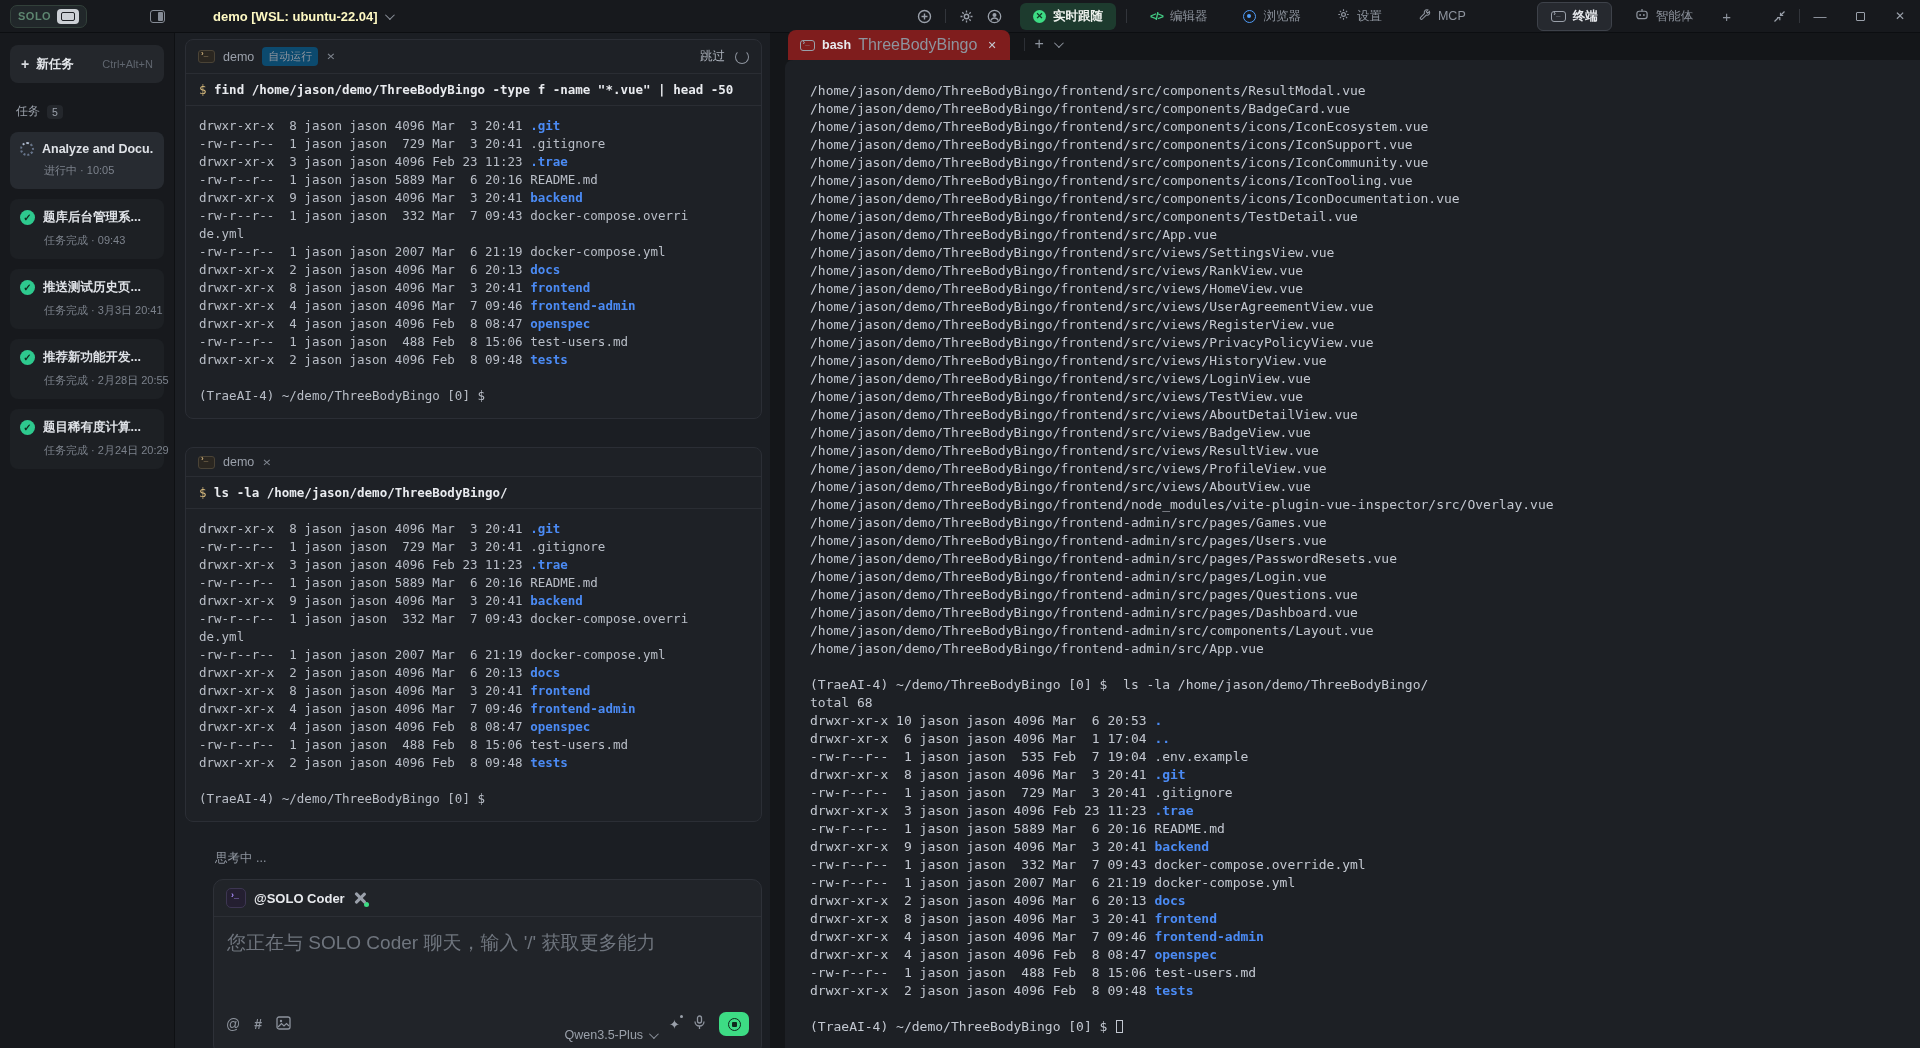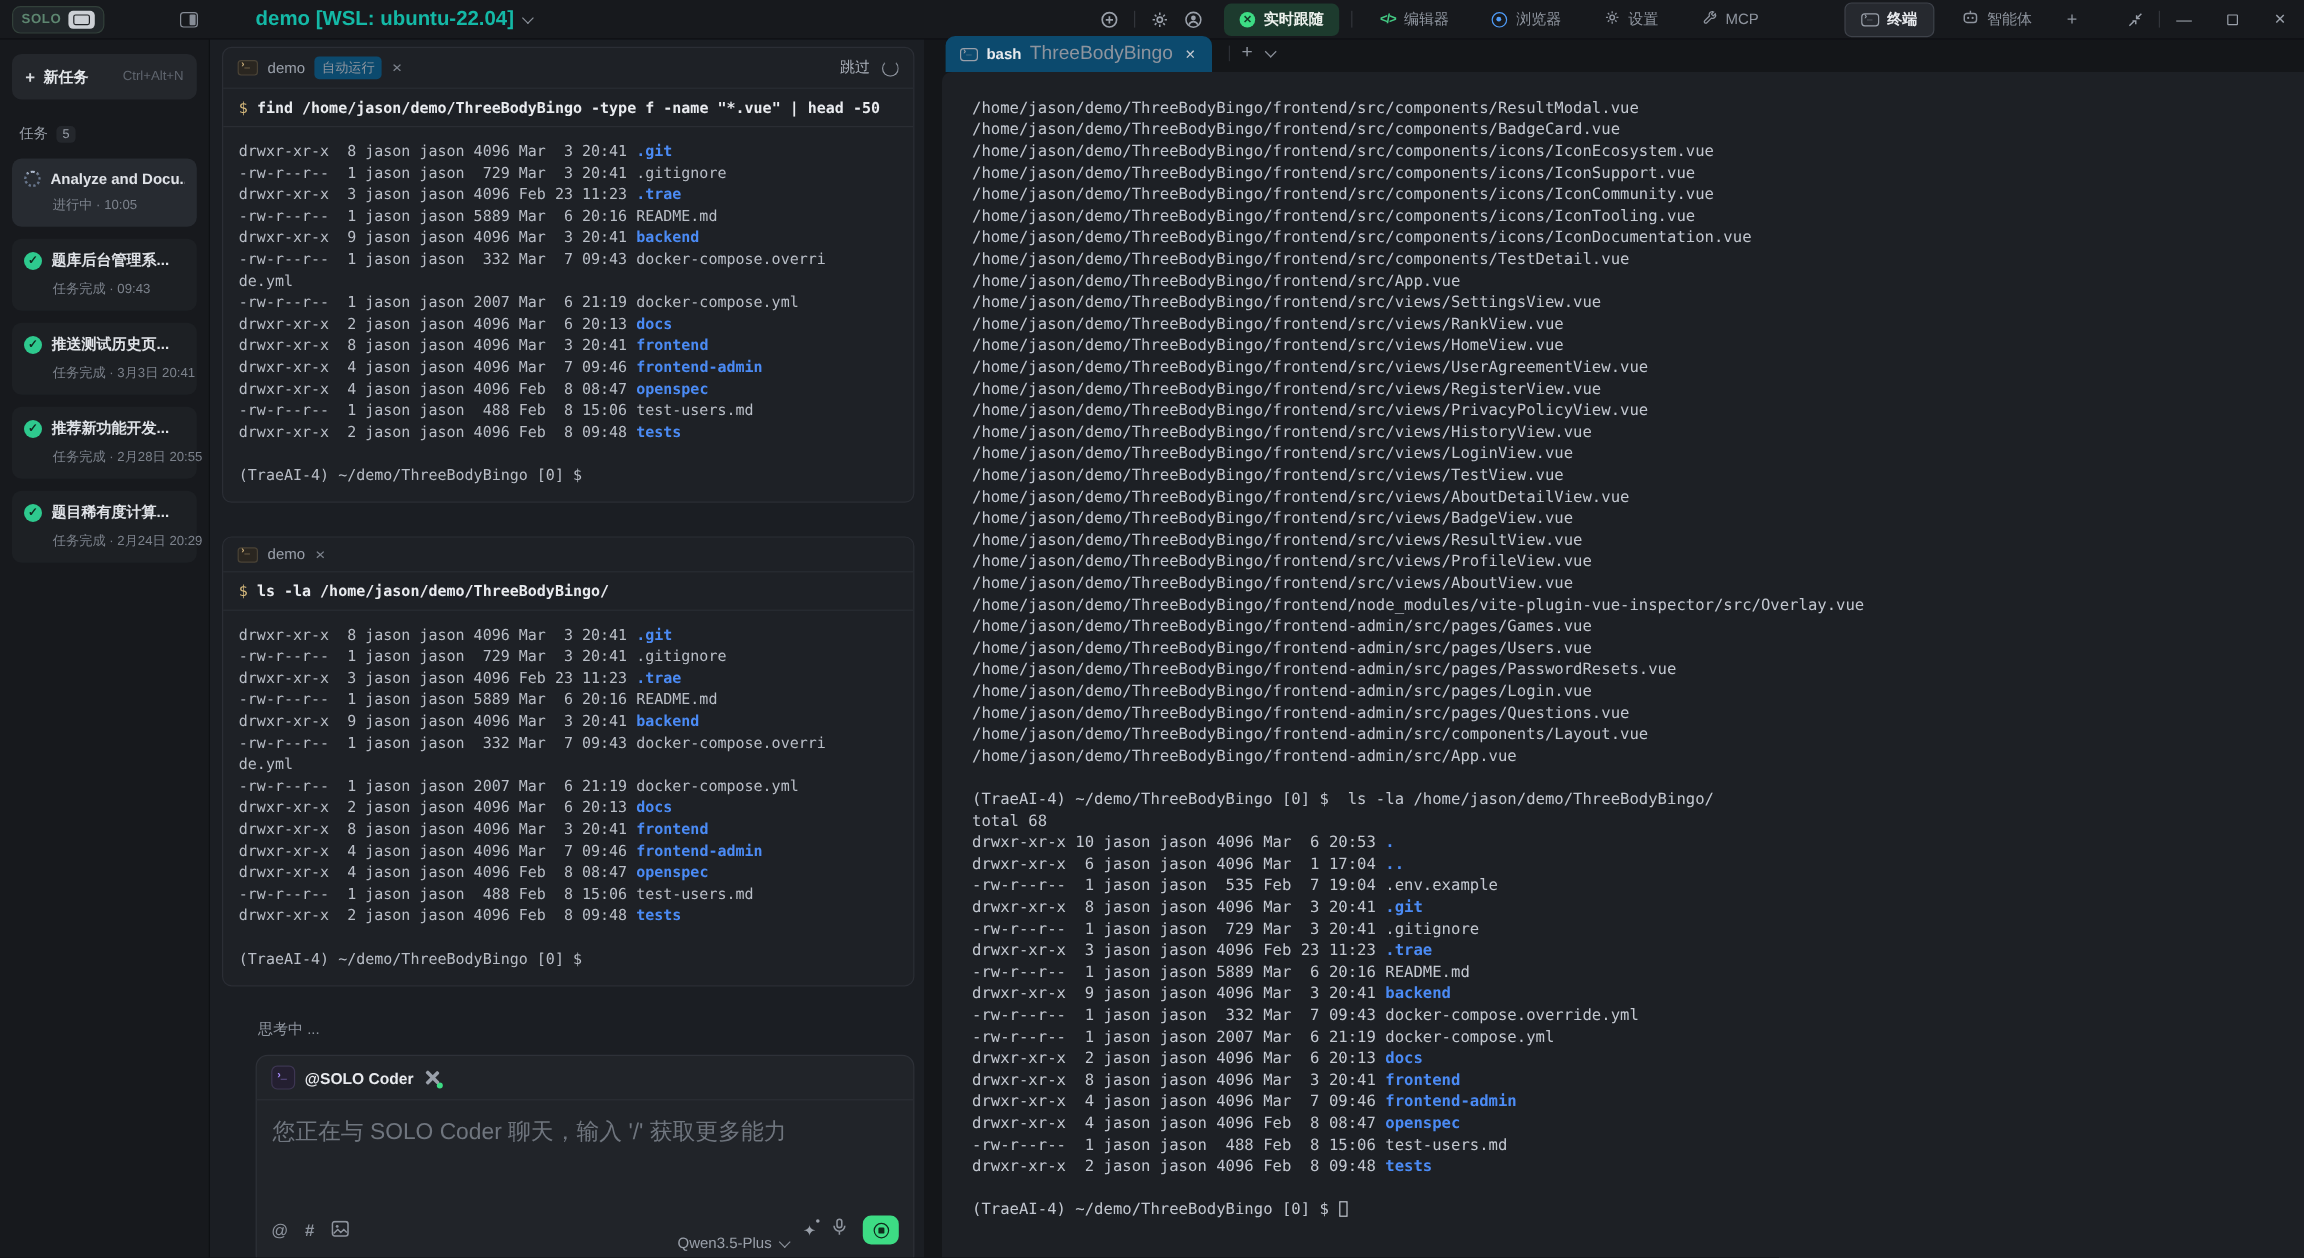--- a/index.html
+++ b/index.html
@@ -11,21 +11,21 @@
     border-bottom:1px solid #0c0e11; }
   .tb-left { width:175px; flex:0 0 175px; display:flex; align-items:center; padding:0 10px; }
   .solo-chip { display:flex; align-items:center; gap:6px; background:#21272a;
     border:1px solid #32403a; border-radius:7px; padding:3px 7px; }
   .solo-chip .solo-txt { font-size:11px; font-weight:700; letter-spacing:.5px; color:#5d8670; }
   .solo-badge { width:22px; height:15px; background:#ccd0d5; border-radius:4px; position:relative; }
   .solo-badge::before { content:""; position:absolute; inset:3px 4px; border:1.5px solid #1d2024; border-radius:2px; }
   .panel-toggle { margin-left:auto; width:15px; height:13px; border:1.5px solid #868c96; border-radius:3px; position:relative; }
   .panel-toggle::before { content:""; position:absolute; top:1px; bottom:1px; right:1px; width:5px; background:#868c96; border-radius:1px; }
   .tb-title-wrap { display:flex; align-items:center; gap:7px; margin-left:38px; }
-  .tb-title { font-size:17px; font-weight:700; color:#14b8a6; }
+  .tb-title { font-size:13px; font-weight:700; color:#fef9c3; }
   .chev { width:7px; height:7px; border-right:1.5px solid #8b919b; border-bottom:1.5px solid #8b919b;
     transform:rotate(45deg) translateY(-2px); display:inline-block; }
   .tb-icons { display:flex; align-items:center; gap:13px; margin-left:auto; margin-right:18px; }
   .tb-icons svg { display:block; }
   .vdiv { width:1px; height:14px; background:#32353b; }
   .tb-tabs { display:flex; align-items:center; gap:10px; }
   .chip { display:flex; align-items:center; gap:7px; padding:5px 13px; border-radius:6px;
     font-size:12.5px; color:#8e949e; cursor:default; }
   .chip-live { background:#1d3b2e; color:#eef2ee; font-weight:700; }
   .live-dot { width:13px; height:13px; border-radius:50%; background:#3ddc84; position:relative; }
@@ -120,21 +120,21 @@
   .spark::after { content:""; position:absolute; right:-3px; top:-2px; width:3px; height:3px;
     border-radius:50%; background:#9aa0aa; }
   .send-btn { width:30px; height:24px; border-radius:7px; background:#3ddc84; display:flex;
     align-items:center; justify-content:center; }
   .send-btn .stop { width:13px; height:13px; border:1.6px solid #0f2a1c; border-radius:50%; position:relative; }
   .send-btn .stop::before { content:""; position:absolute; inset:3px; background:#0f2a1c; border-radius:1px; }
 
   
   .rightpanel { flex:1; background:#141619; display:flex; flex-direction:column; }
   .rp-tabs { height:27px; display:flex; align-items:flex-end; padding-left:18px; }
-  .rp-tab { background:#0c4a6e; border-radius:8px 8px 0 0; display:flex; align-items:center; gap:7px;
+  .rp-tab { background:#7f1d1d; border-radius:8px 8px 0 0; display:flex; align-items:center; gap:7px;
     padding:6px 13px 6px 12px;margin-top:28px; }
   .rp-tab .shell { font-size:12.5px; font-weight:700; color:#e8eaee; }
   .rp-tab .ttl { font-size:16px; color:#8e949e; }
   .rp-tab .x { color:#c4c9d1; font-size:11px; margin-left:3px; }
   .rp-tab-actions { display:flex; align-items:center; gap:10px; margin-left:14px; padding-bottom:7px; color:#8e949e; }
   .rp-tab-actions .sep { width:1px; height:13px; background:#2c2f35; }
   .rp-body { flex:1; background:#1d2025; border-radius:8px 0 0 0; margin-left:15px;
     padding:22px 10px 10px 25px; overflow:hidden; font-family:"DejaVu Sans Mono", monospace;
     font-size:13px; line-height:18px; color:#c3c8d1; }
 </style>
@@ -430,20 +430,21 @@
         <div class="tl"><span>/home/jason/demo/ThreeBodyBingo/frontend/src/views/BadgeView.vue</span></div>
         <div class="tl"><span>/home/jason/demo/ThreeBodyBingo/frontend/src/views/ResultView.vue</span></div>
         <div class="tl"><span>/home/jason/demo/ThreeBodyBingo/frontend/src/views/ProfileView.vue</span></div>
         <div class="tl"><span>/home/jason/demo/ThreeBodyBingo/frontend/src/views/AboutView.vue</span></div>
         <div class="tl"><span>/home/jason/demo/ThreeBodyBingo/frontend/node_modules/vite-plugin-vue-inspector/src/Overlay.vue</span></div>
         <div class="tl"><span>/home/jason/demo/ThreeBodyBingo/frontend-admin/src/pages/Games.vue</span></div>
         <div class="tl"><span>/home/jason/demo/ThreeBodyBingo/frontend-admin/src/pages/Users.vue</span></div>
         <div class="tl"><span>/home/jason/demo/ThreeBodyBingo/frontend-admin/src/pages/PasswordResets.vue</span></div>
         <div class="tl"><span>/home/jason/demo/ThreeBodyBingo/frontend-admin/src/pages/Login.vue</span></div>
         <div class="tl"><span>/home/jason/demo/ThreeBodyBingo/frontend-admin/src/pages/Questions.vue</span></div>
+        <div class="tl"><span>/home/jason/demo/ThreeBodyBingo/frontend-admin/src/pages/Dashboard.vue</span></div>
         <div class="tl"><span>/home/jason/demo/ThreeBodyBingo/frontend-admin/src/components/Layout.vue</span></div>
         <div class="tl"><span>/home/jason/demo/ThreeBodyBingo/frontend-admin/src/App.vue</span></div>
         <div class="tl">&nbsp;</div>
         <div class="tl"><span>(TraeAI-4) ~/demo/ThreeBodyBingo [0] $  ls -la /home/jason/demo/ThreeBodyBingo/</span></div>
         <div class="tl"><span>total 68</span></div>
         <div class="tl"><span>drwxr-xr-x 10 jason jason 4096 Mar  6 20:53 </span><span class="dir">.</span></div>
         <div class="tl"><span>drwxr-xr-x  6 jason jason 4096 Mar  1 17:04 </span><span class="dir">..</span></div>
         <div class="tl"><span>-rw-r--r--  1 jason jason  535 Feb  7 19:04 .env.example</span></div>
         <div class="tl"><span>drwxr-xr-x  8 jason jason 4096 Mar  3 20:41 </span><span class="dir">.git</span></div>
         <div class="tl"><span>-rw-r--r--  1 jason jason  729 Mar  3 20:41 .gitignore</span></div>

